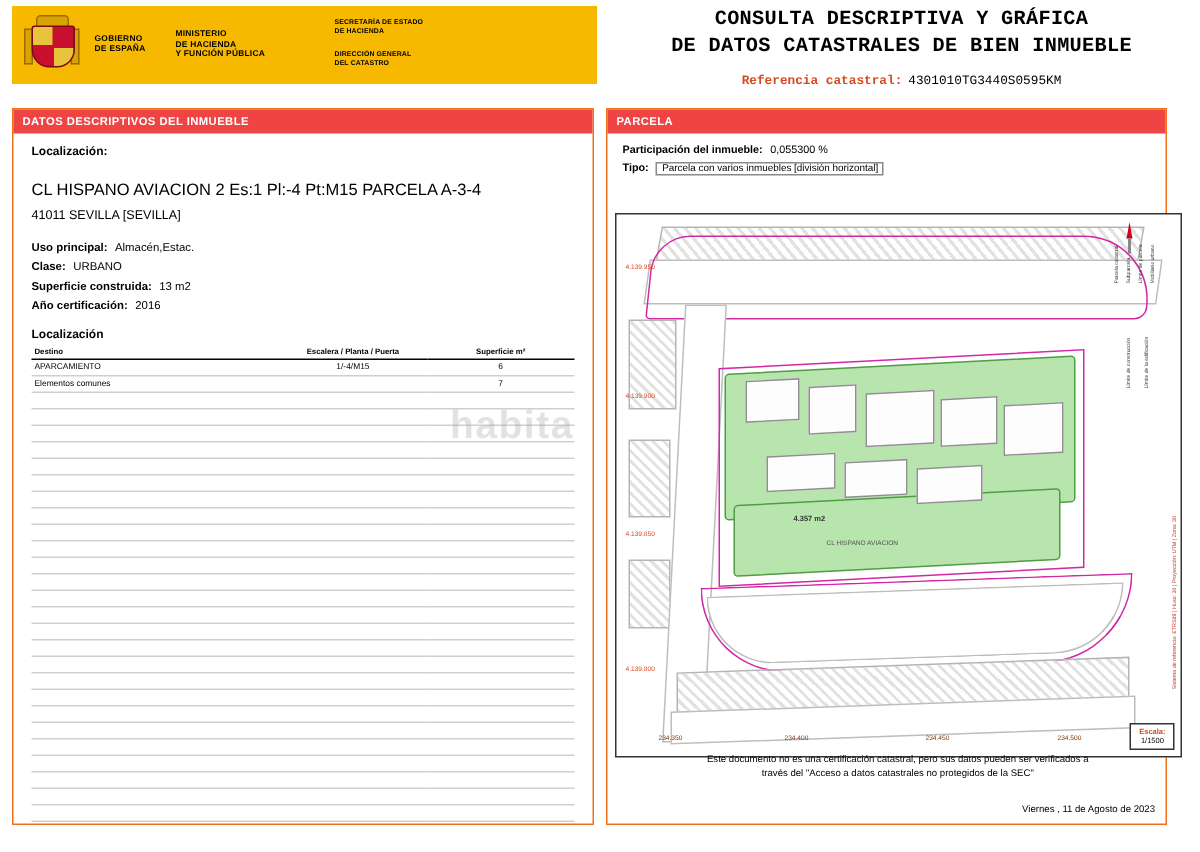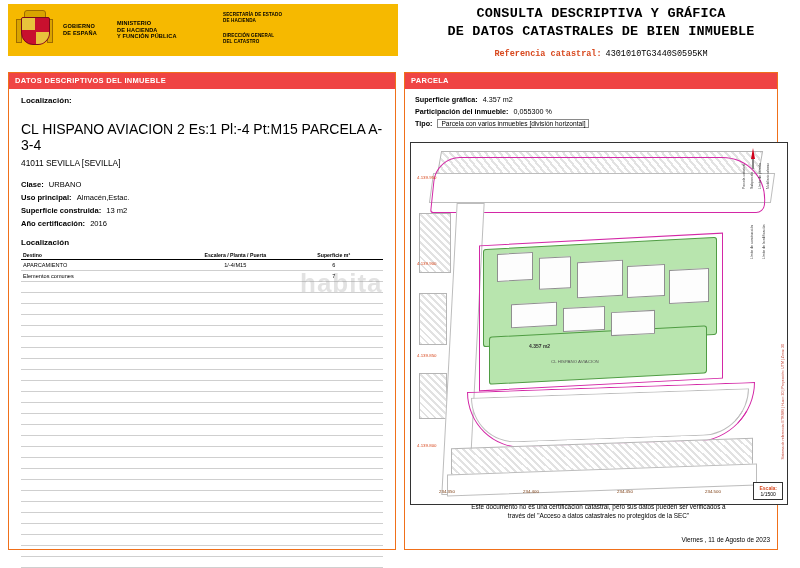--- a/index.html
+++ b/index.html
@@ -193,21 +193,21 @@
   .lc {
     padding: 7px 10px 0 12px;
     font-size: 7.4px;
   }
   .lc .loc-label {
     font-weight: bold;
     font-size: 8px;
     margin-bottom: 6px;
   }
   .lc .addr1 {
-    font-size: 14px;
+    font-size: 11px;
     margin-bottom: 5px;
     margin-top: 16px;
   }
   .lc .addr2 {
     font-size: 8.4px;
     margin-bottom: 12px;
   }
   .kv {
     margin-bottom: 4px;
     font-size: 7.6px;
@@ -452,24 +452,24 @@
   </div>
 
   <div class="panel-left">
     <div class="sec-bar">DATOS DESCRIPTIVOS DEL INMUEBLE</div>
     <div class="lc">
       <div class="loc-label">Localización:</div>
       <div class="addr1">CL HISPANO AVIACION 2 Es:1 Pl:-4 Pt:M15 PARCELA A-3-4</div>
       <div class="addr2">41011 SEVILLA [SEVILLA]</div>
 
       <div class="kv">
+        <b>Uso principal:</b><span class="v">Almacén,Estac.</span>
+      </div>
+      <div class="kv">
         <b>Clase:</b><span class="v">URBANO</span>
-      </div>
-      <div class="kv">
-        <b>Uso principal:</b><span class="v">Almacén,Estac.</span>
       </div>
       <div class="kv">
         <b>Superficie construida:</b><span class="v">13 m2</span>
       </div>
       <div class="kv">
         <b>Año certificación:</b><span class="v">2016</span>
       </div>
 
       <div class="constr-title">Localización</div>
 
@@ -626,23 +626,20 @@
       </table>
     </div>
   </div>
 
   <div class="watermark">habita</div>
 
   <div class="panel-right">
     <div class="sec-bar">PARCELA</div>
     <div class="rc">
       <div class="kv2">
-        <b>Superficie gráfica:</b><span class="v">4.357 m2</span>
-      </div>
-      <div class="kv2">
         <b>Participación del inmueble:</b><span class="v">0,055300 %</span>
       </div>
       <div class="kv2">
         <b>Tipo:</b><span class="v boxed">Parcela con varios inmuebles [división horizontal]</span>
       </div>
     </div>
 
     <div class="map-wrap">
       <div class="map-inner">
 

